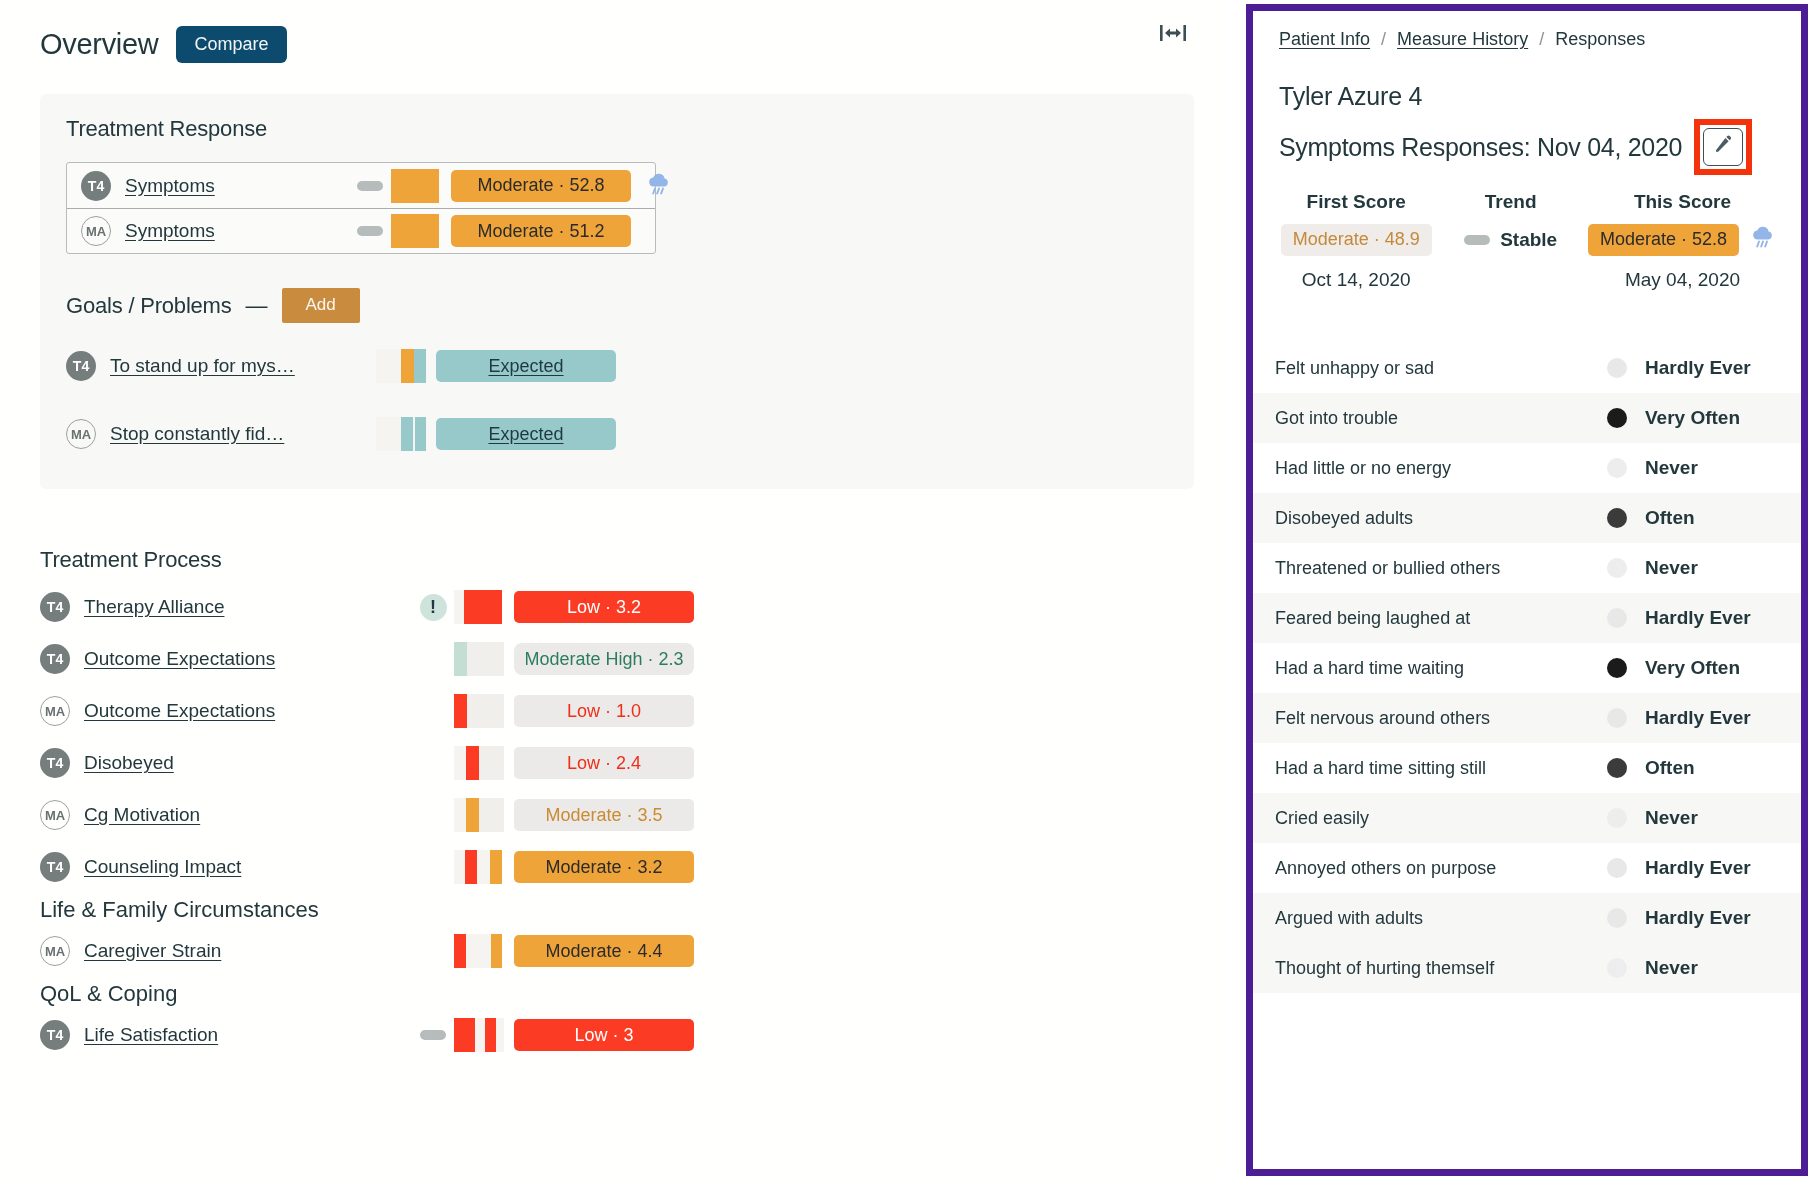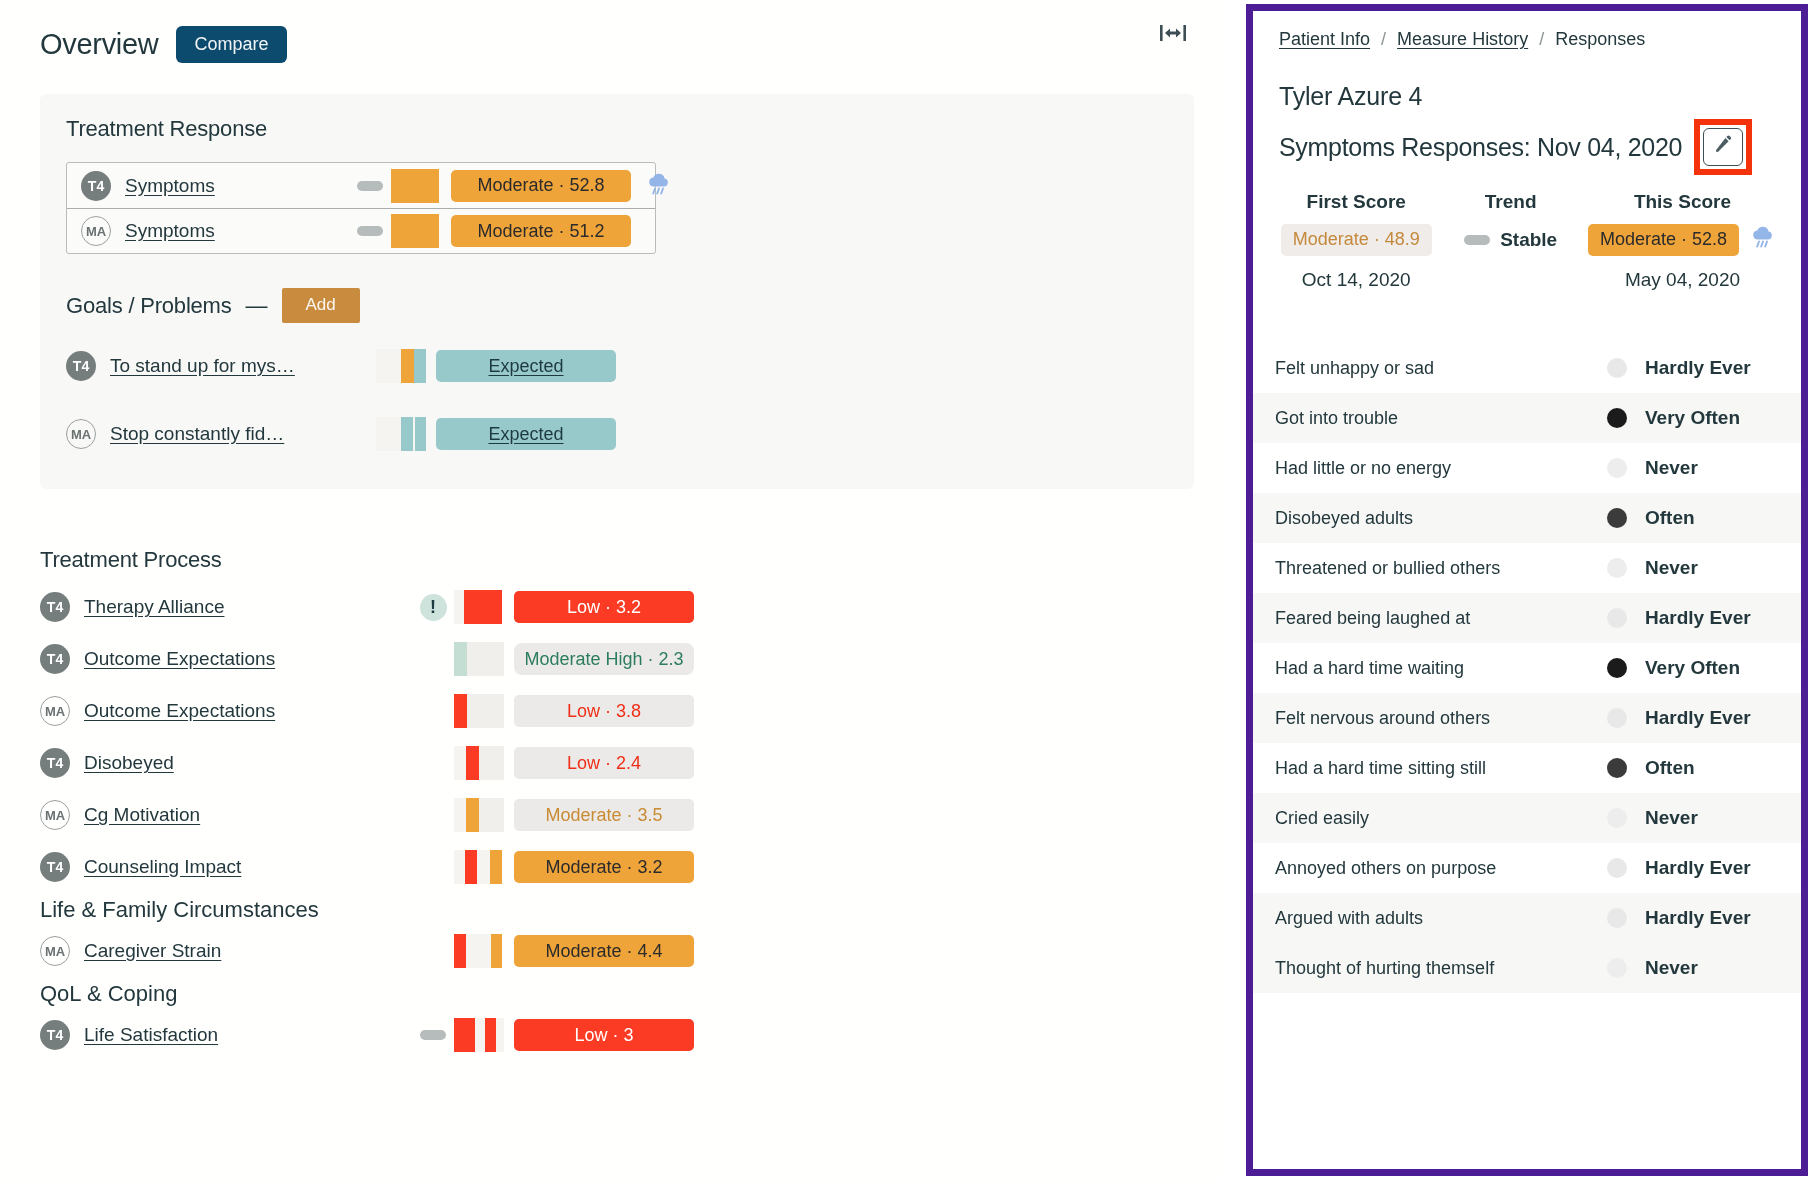--- a/index.html
+++ b/index.html
@@ -340,21 +340,21 @@
               <div class="badge outline">MA</div>
               <span class="item-link">Outcome Expectations</span>
             </div>
             <div class="mid-slot"></div>
             <div class="spark-slot">
               <div class="spark">
                 <span style="background: rgb(251, 59, 35); width: 13px;"></span>
                 <span style="background: rgb(241, 239, 236); width: 37px;"></span>
               </div>
             </div>
-            <div class="pill ghost red">Low · 3.8</div>
+            <div class="pill ghost red">Low · 1.0</div>
           </div>
           <div class="proc-row">
             <div class="grow-left">
               <div class="badge filled">T4</div>
               <span class="item-link">Disobeyed</span>
             </div>
             <div class="mid-slot"></div>
             <div class="spark-slot">
               <div class="spark">
                 <span style="background: rgb(246, 244, 241); width: 12px;"></span>

